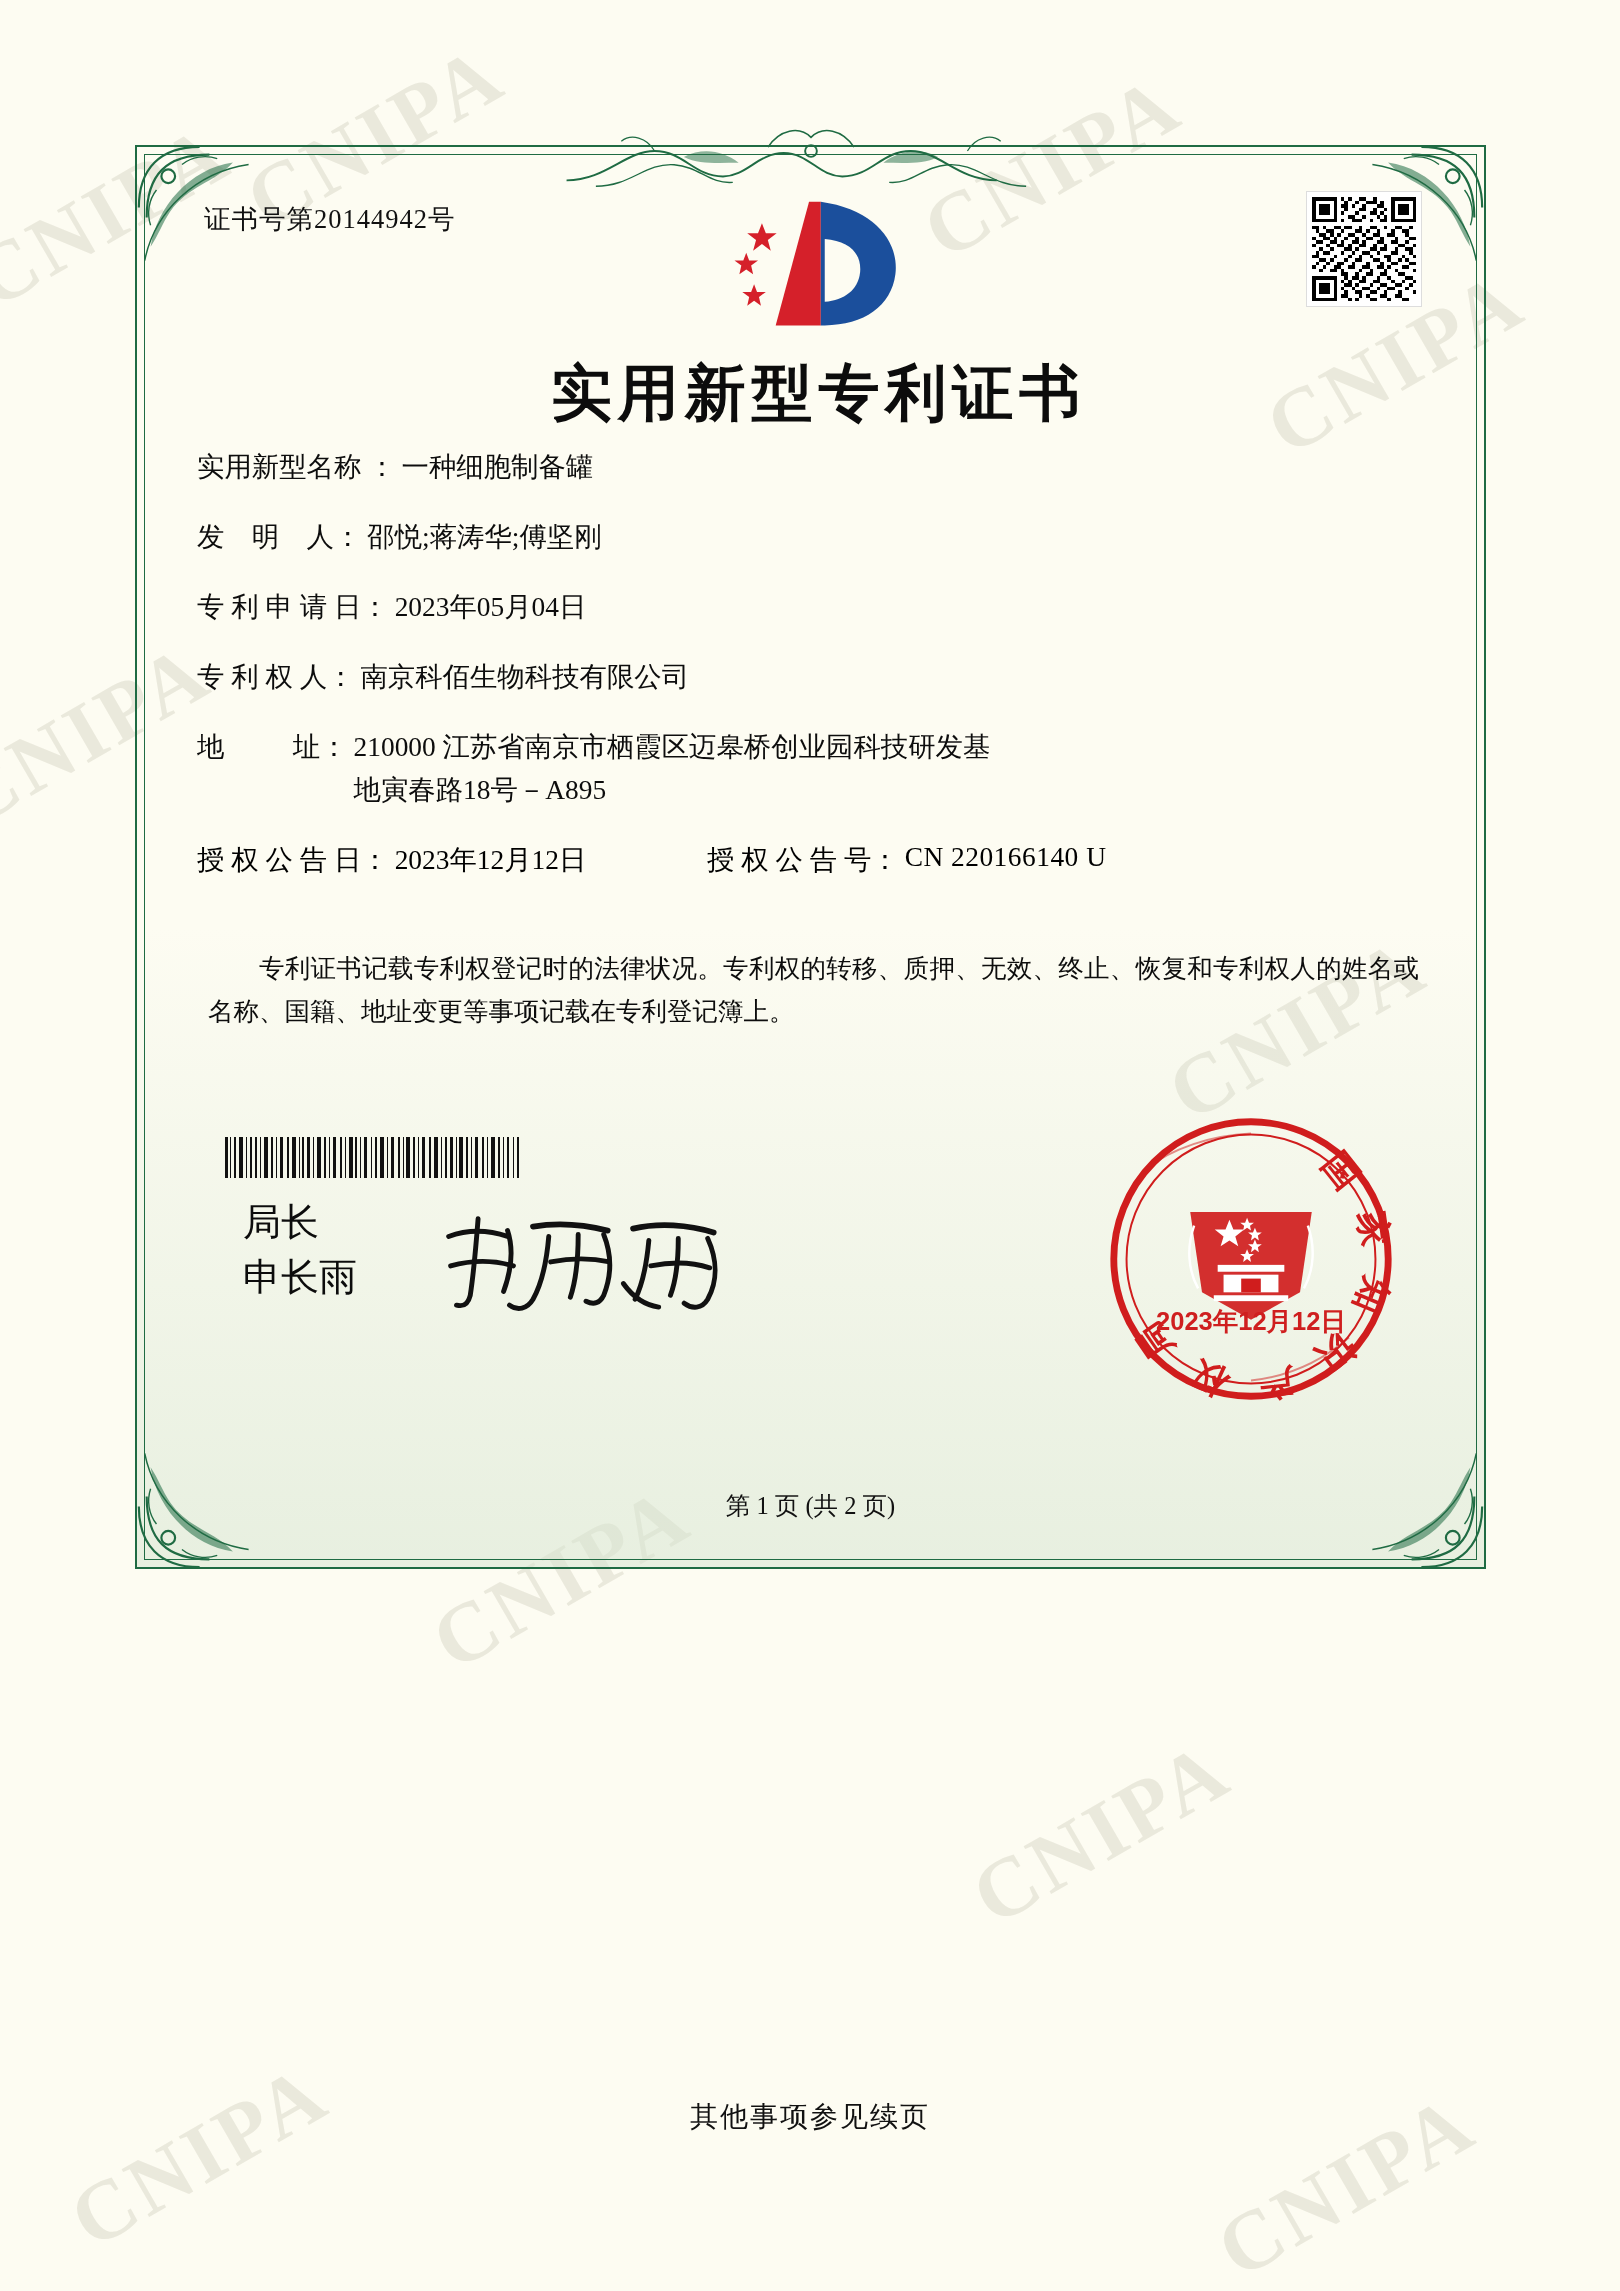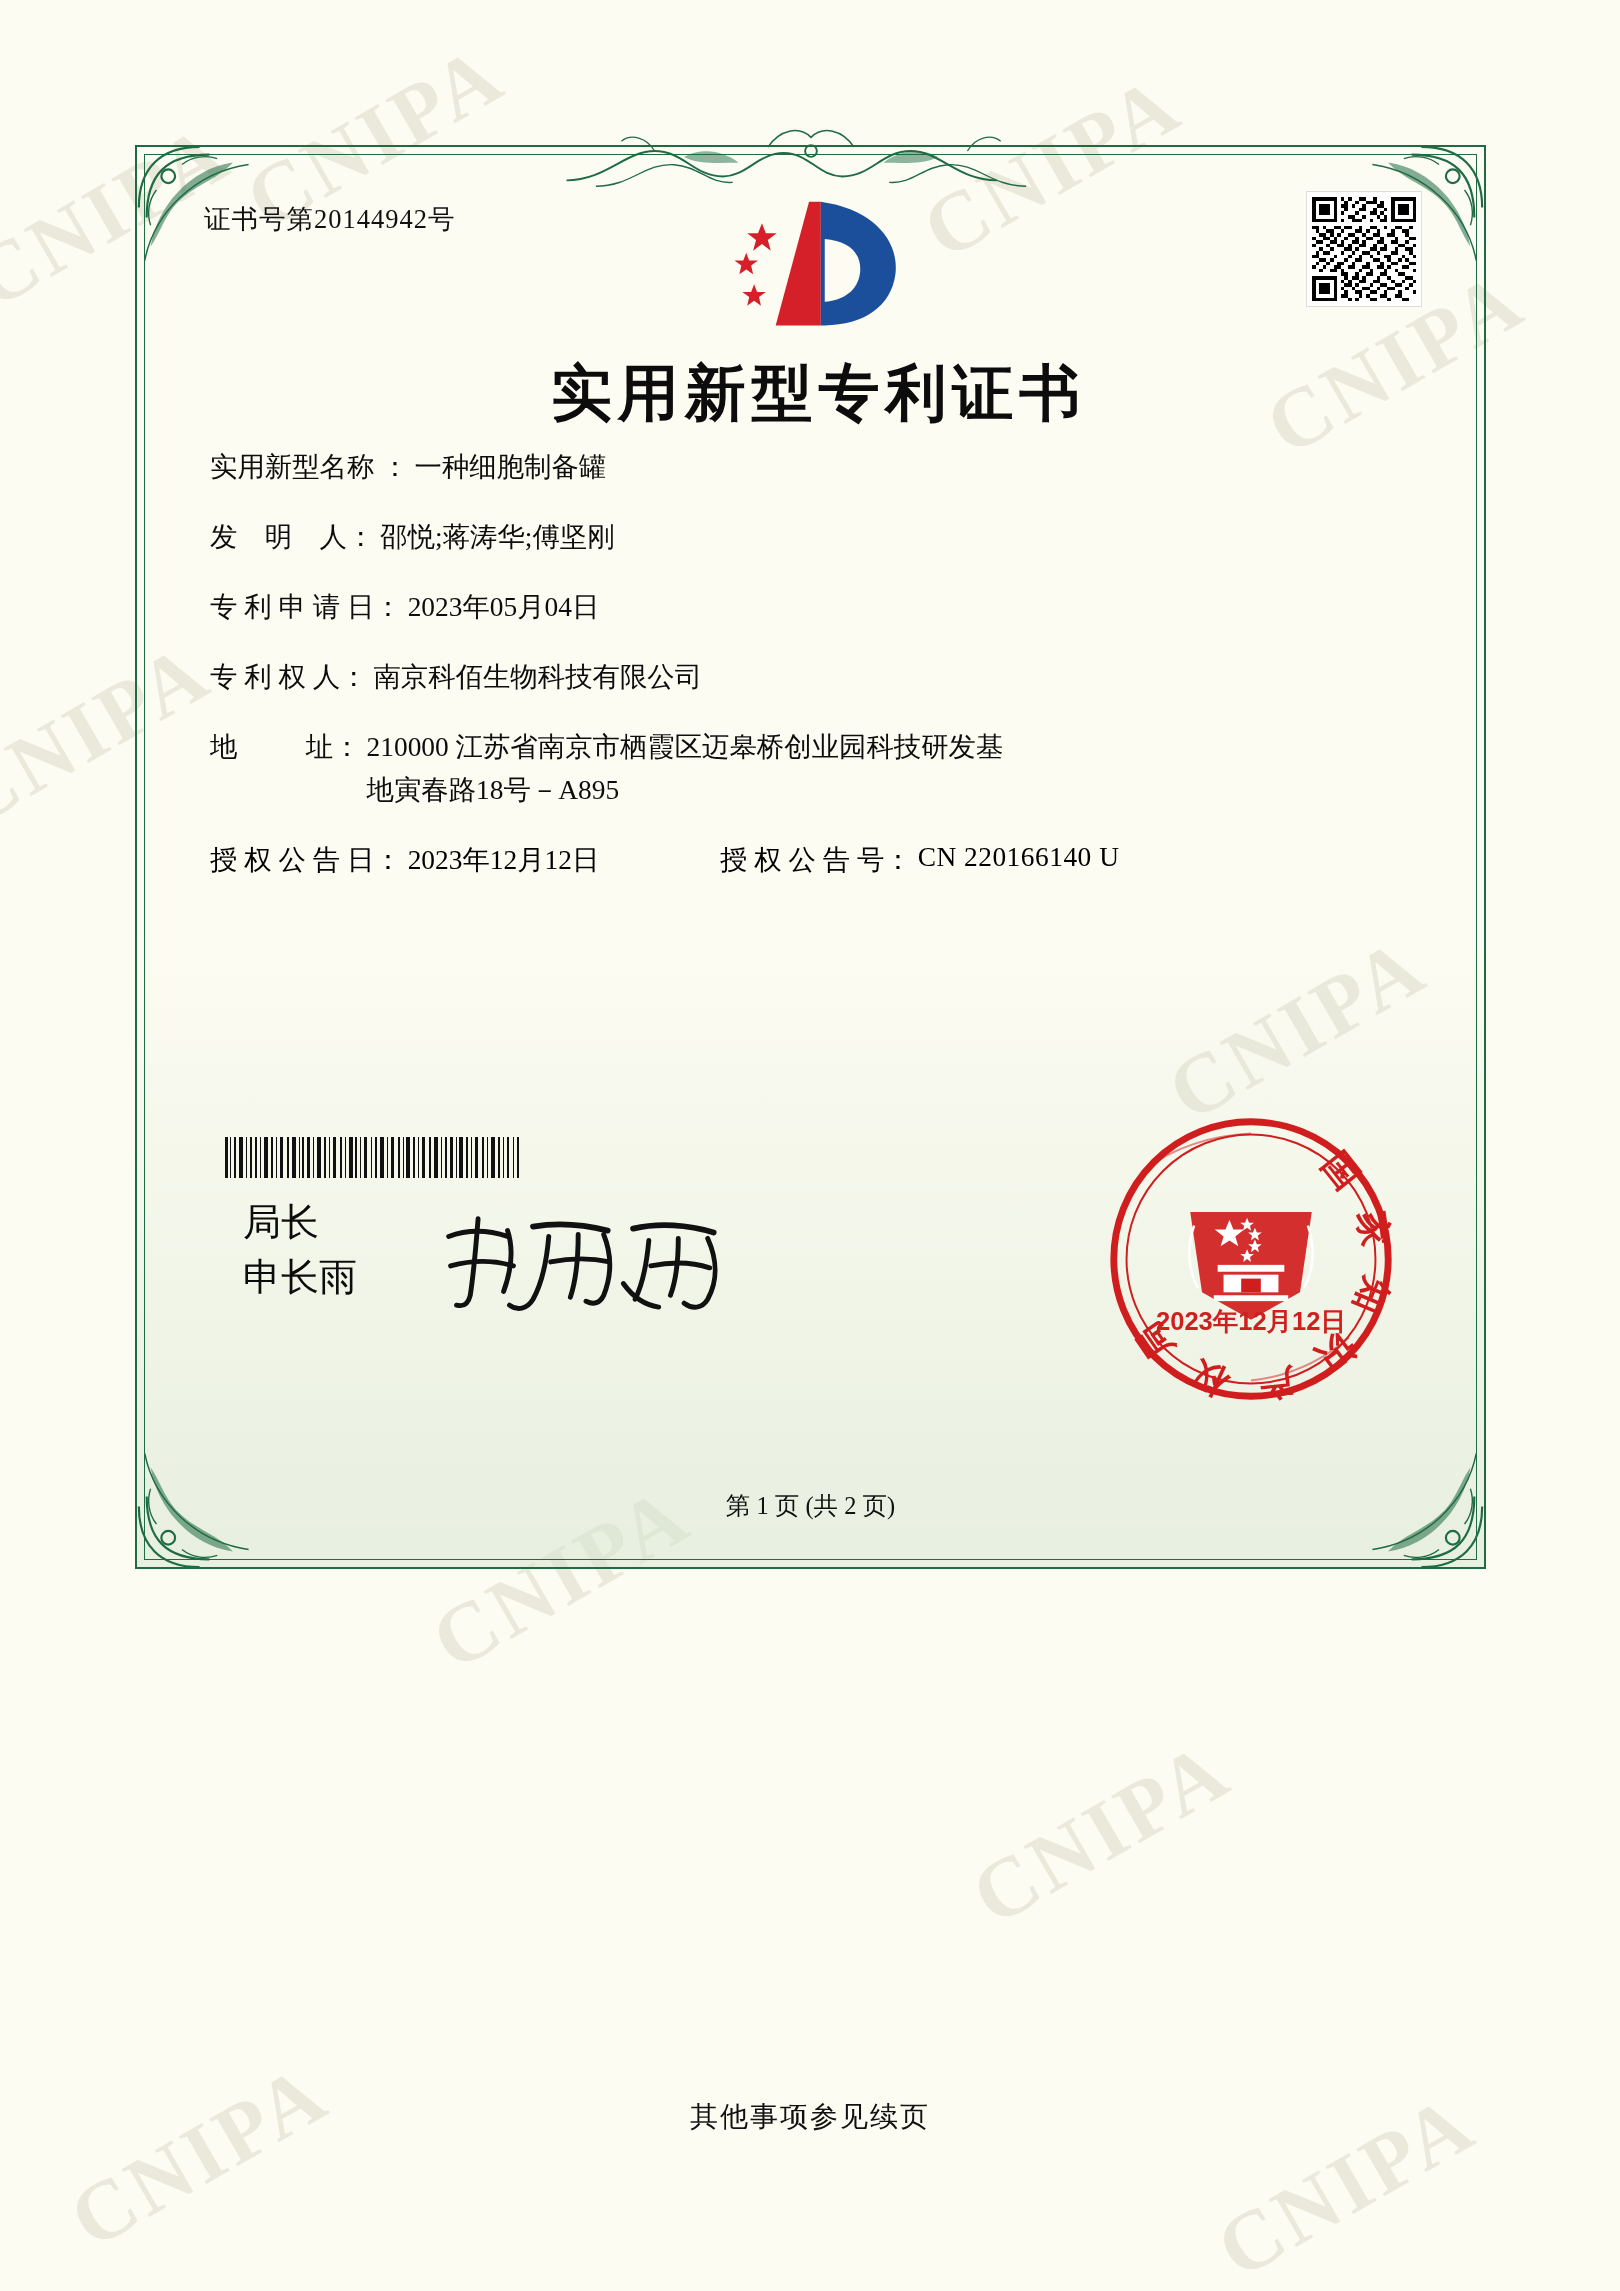--- a/index.html
+++ b/index.html
@@ -110,21 +110,21 @@
     font-size: 61px;
     font-weight: 700;
     letter-spacing: 5.9px;
     color: #0c0c0c;
     font-family: "DejaVu Serif", "Liberation Serif", serif;
   }
 
   
   .fields {
     position: absolute;
-    left: 73px;
+    left: 60px;
     top: 302px;
     right: 59px;
   }
   .f-row {
     display: flex;
     align-items: flex-start;
     margin-bottom: 33px;
     font-size: 27.4px;
     color: #0d0d0d;
     line-height: 1.35;
@@ -597,20 +597,21 @@
           <span class="f-value">2023年12月12日</span>
         </span>
         <span class="dual-right">
           <span class="f-label">授 权 公 告 号：</span>
           <span class="f-value mono-ish">CN 220166140 U</span>
         </span>
       </div>
     </div>
 
     <div class="paras">
+      <p class="para">专利证书记载专利权登记时的法律状况。专利权的转移、质押、无效、终止、恢复和专利权人的姓名或名称、国籍、地址变更等事项记载在专利登记簿上。</p>
     </div>
 
     <div class="barcode">
       <svg viewBox="0 0 420 42" preserveAspectRatio="none" shape-rendering="crispEdges">
         <g fill="#111">
           <rect x="0" y="0" width="3" height="42"></rect>
             <rect x="5" y="0" width="1" height="42"></rect>
           <rect x="9" y="0" width="2" height="42"></rect>
             <rect x="14" y="0" width="4" height="42"></rect>
           <rect x="21" y="0" width="1" height="42"></rect>

